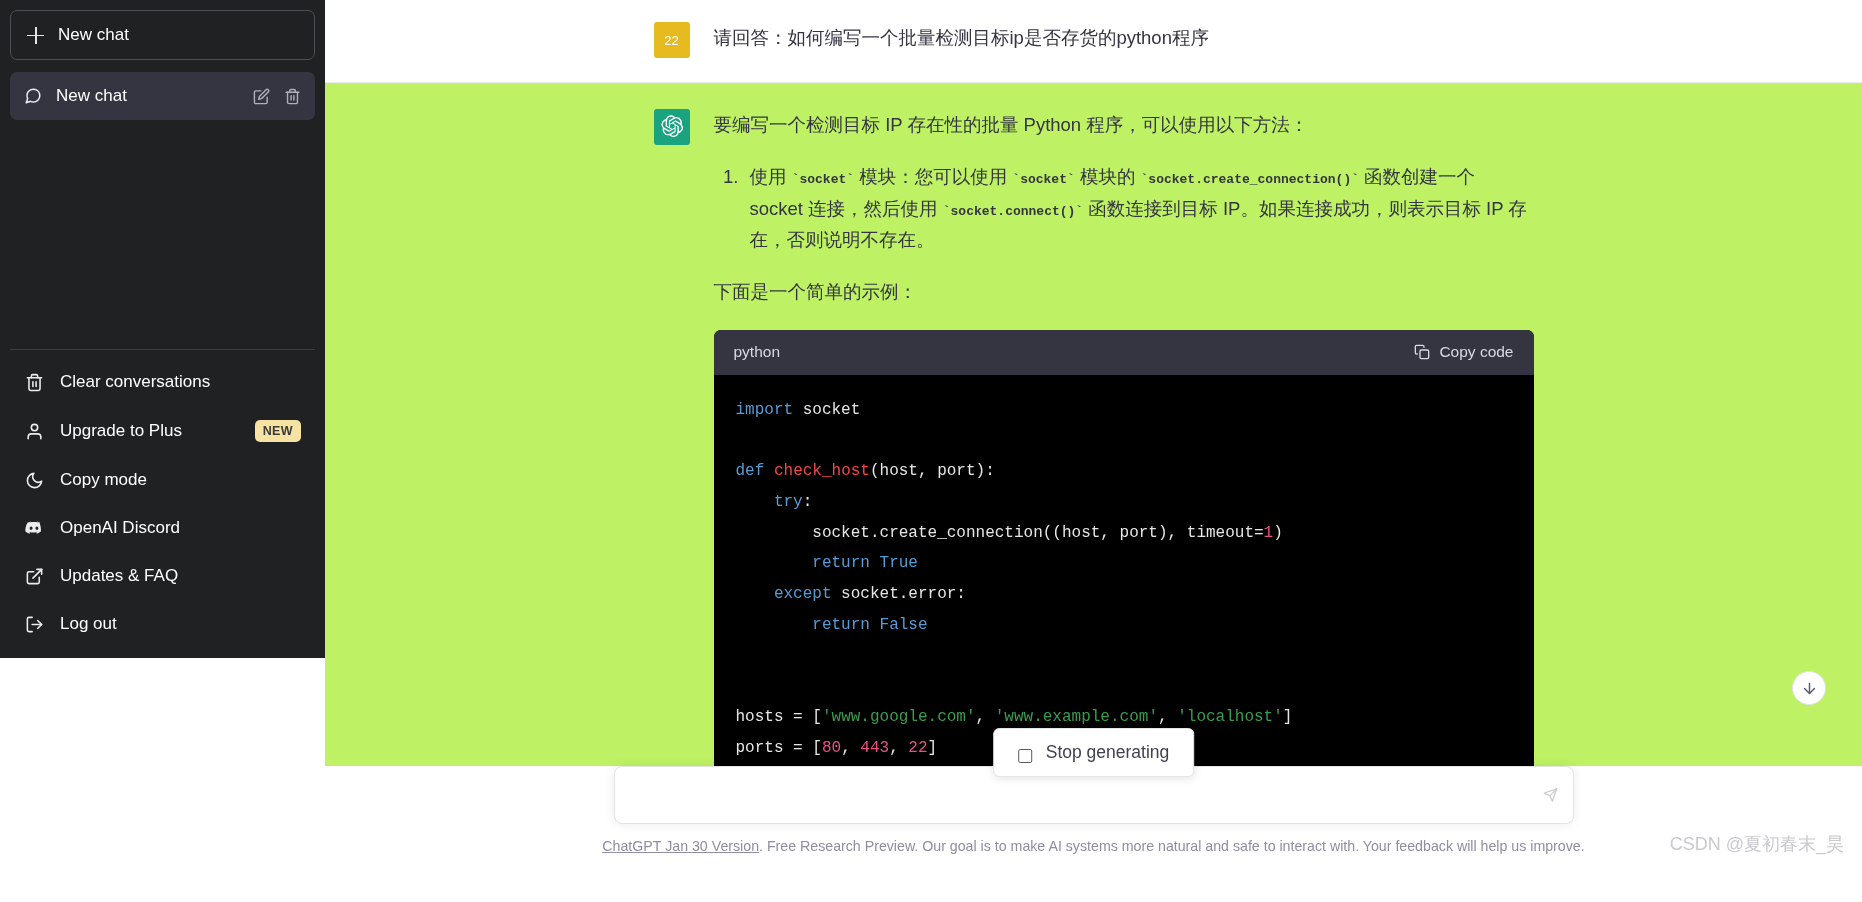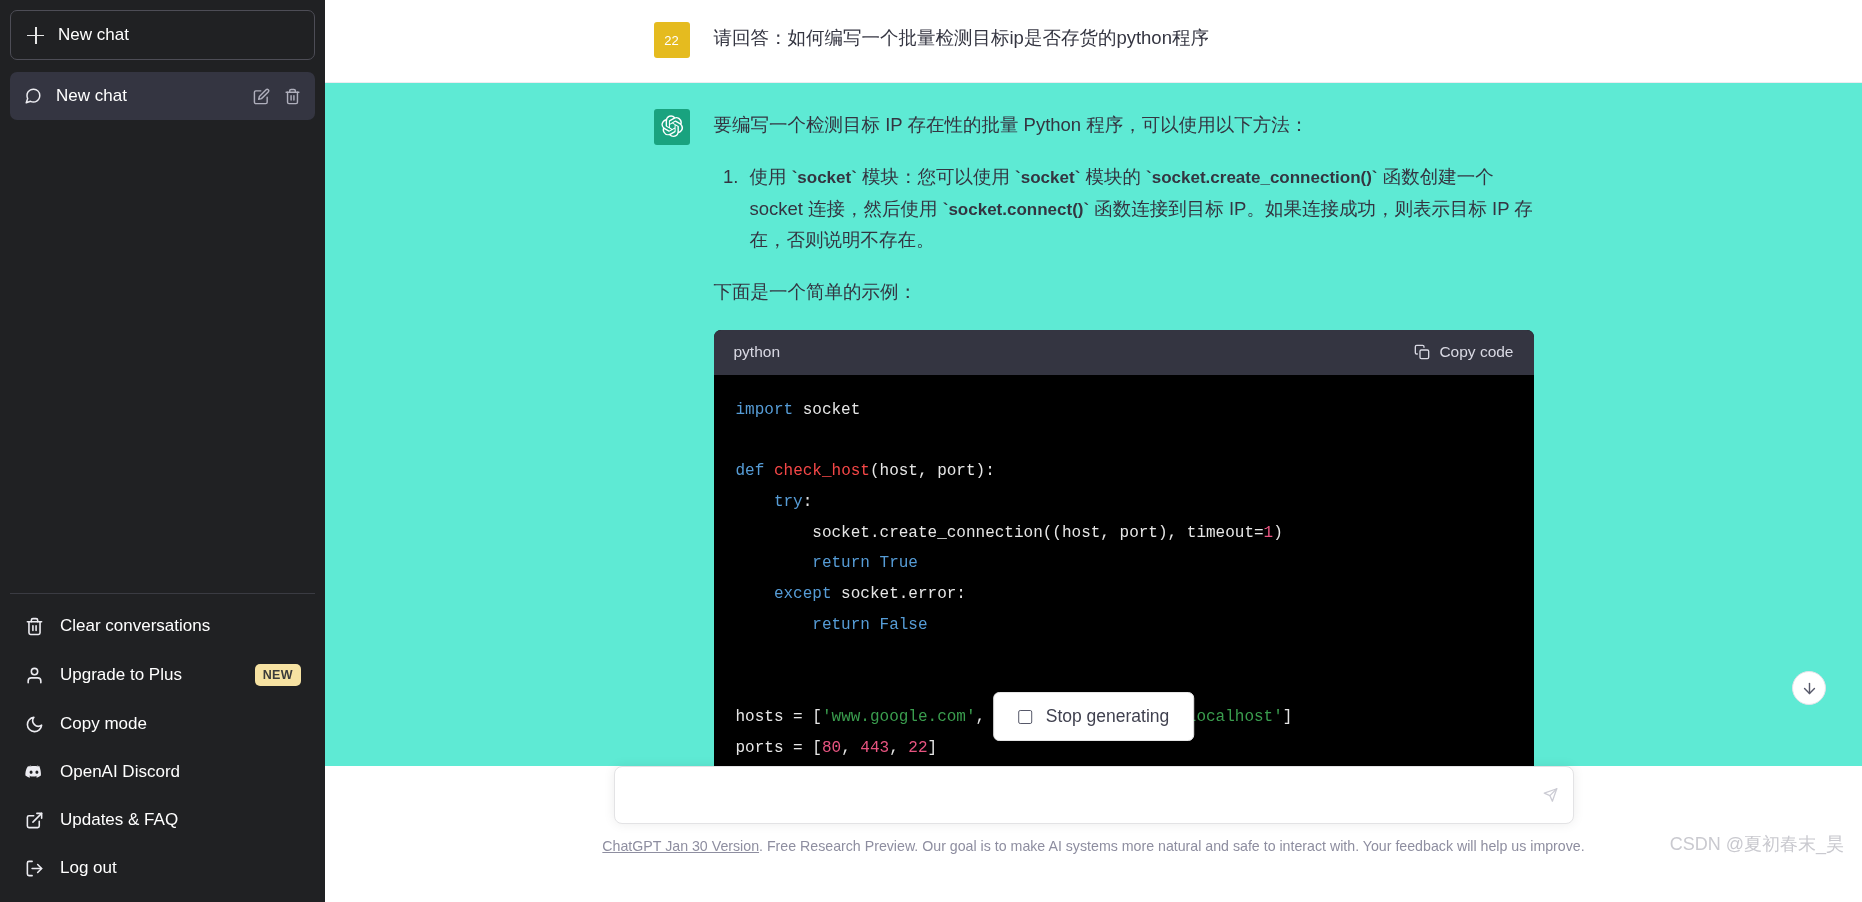--- a/index.html
+++ b/index.html
@@ -13,21 +13,21 @@
 
   
   .sidebar {
     width: 325px;
     flex: 0 0 325px;
     background: #202123;
     color: #ffffff;
     display: flex;
     flex-direction: column;
     padding: 10px;
-    height: 902px;
+    height: 658px;
   }
   .new-chat-btn {
     display: flex; align-items: center; gap: 14px;
     border: 1px solid #4d4d56;
     border-radius: 7px;
     padding: 14px 16px;
     font-size: 17px;
     cursor: pointer;
     margin-bottom: 12px;
     color: #fff;
@@ -85,21 +85,21 @@
     flex: 1 1 auto;
     position: relative;
     background: #ffffff;
     height: 870px;
     overflow: hidden;
   }
   .thread { height: 902px; overflow: hidden; }
 
   .msg-row { display: flex; width: 100%; }
   .msg-row.user { background: #ffffff; }
-  .msg-row.assistant { background: #5eead4; border-top: 1px solid #ececf1; border-bottom: 1px solid #ececf1;}
+  .msg-row.assistant { background: #bef264; border-top: 1px solid #ececf1; border-bottom: 1px solid #ececf1;}
   .msg-inner {
     display: flex;
     gap: 24px;
     max-width: 880px;
     margin: 0 auto;
     padding: 26px 0;
     width: 100%;
   }
   .msg-row.user .msg-inner { padding: 22px 0 24px 0; }
 
@@ -112,23 +112,23 @@
   }
   .avatar.user { background: #e5bb1f; font-weight: normal; }
   .avatar.assistant { background: #19a37f; }
 
   .msg-body { flex: 1 1 auto; font-size: 18.5px; line-height: 1.72; color: #343541; min-width: 0; }
   .msg-body p { margin: 0 0 20px 0; }
   .msg-body p:last-child { margin-bottom: 0; }
   .msg-body ol { margin: 0 0 20px 0; padding-left: 30px; }
   .msg-body li { margin: 0 0 4px 0; padding-left: 6px; }
   code.inline {
-    font-family: Liberation Sans, sans-serif;
+    font-family: Liberation Mono, monospace;
     font-weight: bold;
-    font-size: 17px;
+    font-size: 13px;
   }
 
   
   .codeblock {
     background: #000000;
     border-radius: 7px;
     overflow: hidden;
     margin-top: 22px;
     font-family: "Liberation Mono", monospace;
   }
@@ -154,27 +154,27 @@
   .tok-num { color: #e75480; }
   .tok-str { color: #3a9d4e; }
   .tok-lit { color: #569cd6; }
   .tok-plain { color: #e6e6e6; }
 
   
   .stop-gen {
     position: absolute;
     left: 50%;
     transform: translateX(-50%);
-    top: 692px;
+    top: 728px;
     background: #ffffff;
     border: 1px solid #e5e5e5;
     border-radius: 6px;
     box-shadow: 0 2px 8px rgba(0,0,0,.10);
     padding: 13px 24px;
-    display: flex; align-items: center; gap: 14px;
+    display: flex; align-items: flex-end; gap: 14px;
     font-size: 17.5px;
     color: #40414f;
     cursor: pointer;
     z-index: 30;
     white-space: nowrap;
   }
   .stop-square {
     width: 14px; height: 14px;
     border: 1.6px solid #565869;
     border-radius: 2px;

